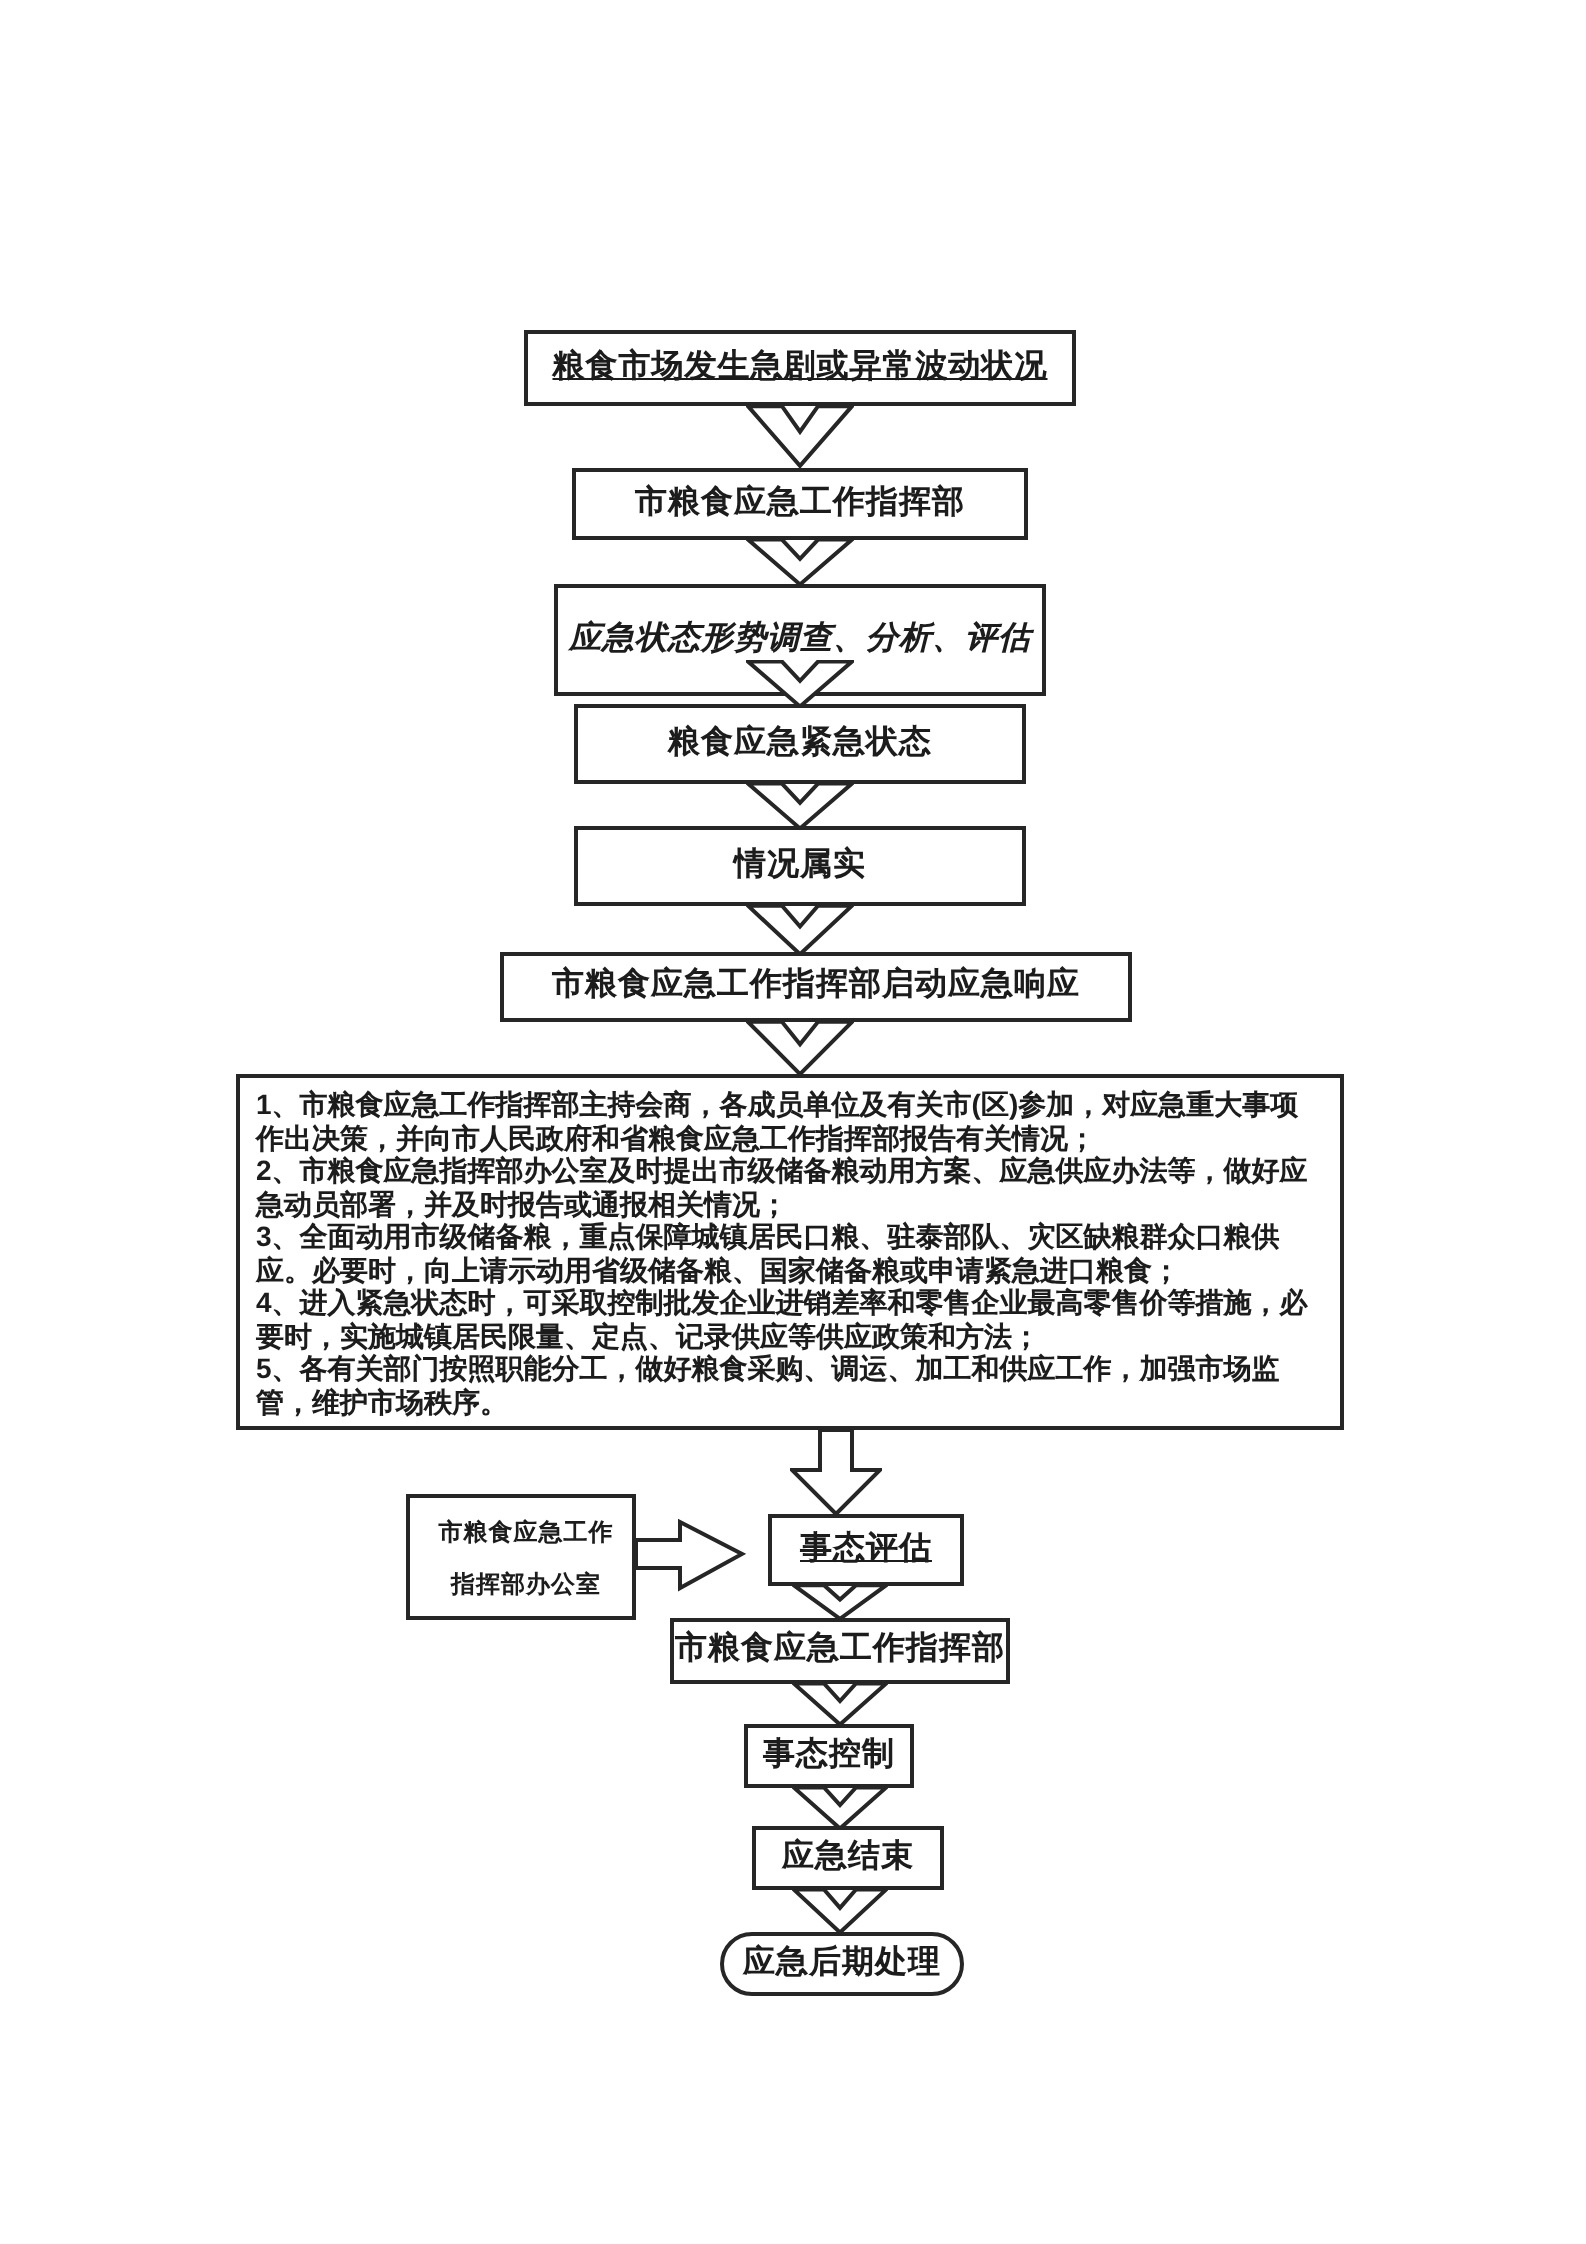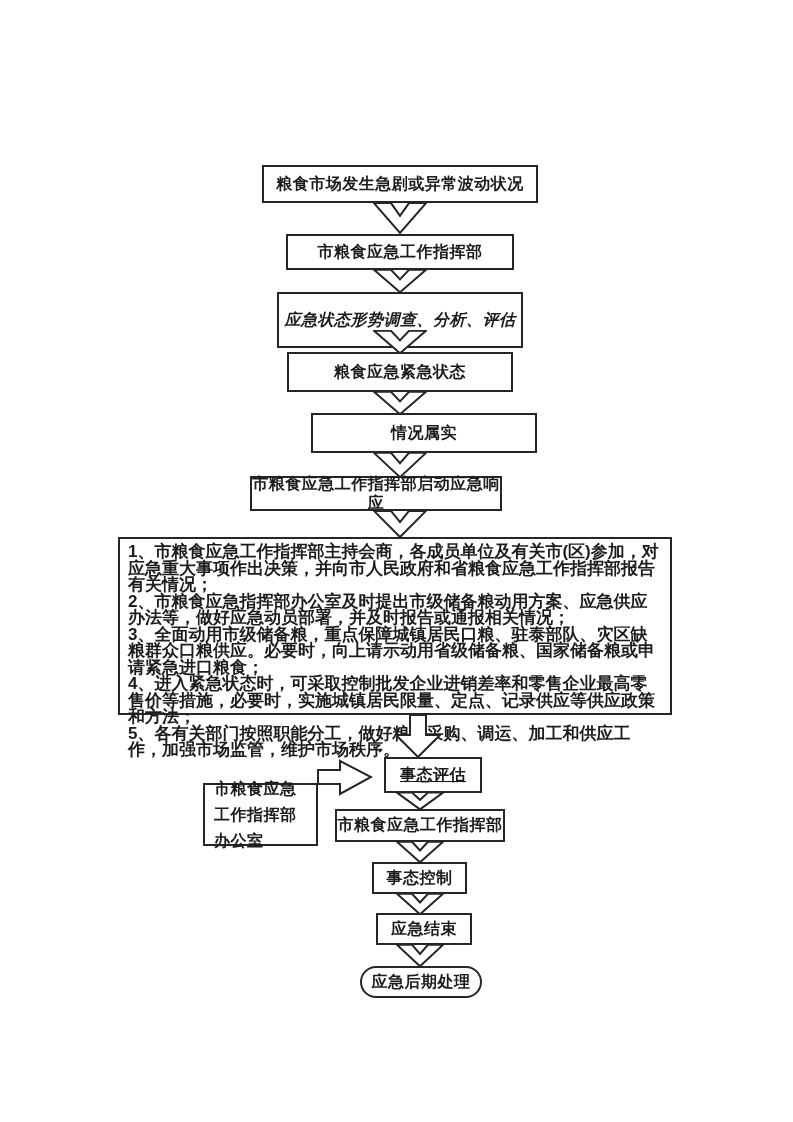--- a/index.html
+++ b/index.html
@@ -27,48 +27,47 @@
     justify-content: center;
     text-align: center;
     font-weight: 700;
     font-size: 16px;
     letter-spacing: 0.5px;
     line-height: 1.15;
   }
   .box.big {
     display: block;
     text-align: left;
-    font-size: 17px;
+    font-size: 14px;
     line-height: 16.5px;
     padding: 5px 8px;
     letter-spacing: 0px;
   }
   .box.big .measure { margin: 0; }
   .box.side {
     display: flex;
     align-items: center;
     justify-content: flex-start;
-    text-align: left;
-    font-size: 16px;
+    text-align: center;
+    font-size: 12px;
     line-height: 26px;
     padding: 2px 4px 2px 9px;
     letter-spacing: 0.5px;
-    margin-top: 36px;
   }
   .arrow {
     position: absolute;
     display: block;
   }
 </style>
 </head>
 <body>
 
 <div class="page">
 
-  <div class="box" style="left:262px; top:165px; width:276px; height:38px;">粮食市场发生急剧或异常波动状况</div>
+  <div class="box" style="left:262px; top:165px; width:276px; height:38px;text-decoration:underline;">粮食市场发生急剧或异常波动状况</div>
 
   <svg class="arrow" style="left:373px; top:202px;" width="54" height="32" viewBox="0 0 54 30" preserveAspectRatio="none">
     <polygon points="1,1 18,1 27,13 36,1 53,1 27,29" fill="#ffffff" stroke="#262626" stroke-width="2" vector-effect="non-scaling-stroke"></polygon>
   </svg>
 
   <div class="box" style="left:286px; top:234px; width:228px; height:36px;">市粮食应急工作指挥部</div>
 
   <svg class="arrow" style="left:373px; top:269px;" width="54" height="24" viewBox="0 0 54 30" preserveAspectRatio="none">
     <polygon points="1,1 18,1 27,13 36,1 53,1 27,29" fill="#ffffff" stroke="#262626" stroke-width="2" vector-effect="non-scaling-stroke"></polygon>
   </svg>
@@ -78,27 +77,27 @@
   <svg class="arrow" style="left:373px; top:330px;" width="54" height="24" viewBox="0 0 54 30" preserveAspectRatio="none">
     <polygon points="1,1 18,1 27,13 36,1 53,1 27,29" fill="#ffffff" stroke="#262626" stroke-width="2" vector-effect="non-scaling-stroke"></polygon>
   </svg>
 
   <div class="box" style="left:287px; top:352px; width:226px; height:40px;">粮食应急紧急状态</div>
 
   <svg class="arrow" style="left:373px; top:391px;" width="54" height="24" viewBox="0 0 54 30" preserveAspectRatio="none">
     <polygon points="1,1 18,1 27,13 36,1 53,1 27,29" fill="#ffffff" stroke="#262626" stroke-width="2" vector-effect="non-scaling-stroke"></polygon>
   </svg>
 
-  <div class="box" style="left:287px; top:413px; width:226px; height:40px;margin-left:24px;">情况属实</div>
+  <div class="box" style="left:287px; top:413px; width:226px; height:40px;">情况属实</div>
 
   <svg class="arrow" style="left:373px; top:452px;" width="54" height="26" viewBox="0 0 54 30" preserveAspectRatio="none">
     <polygon points="1,1 18,1 27,13 36,1 53,1 27,29" fill="#ffffff" stroke="#262626" stroke-width="2" vector-effect="non-scaling-stroke"></polygon>
   </svg>
 
-  <div class="box" style="left:250px; top:476px; width:252px; height:35px;font-family:Liberation Serif, serif;">市粮食应急工作指挥部启动应急响应</div>
+  <div class="box" style="left:250px; top:476px; width:316px; height:35px;font-family:Liberation Serif, serif;">市粮食应急工作指挥部启动应急响应</div>
 
   <svg class="arrow" style="left:373px; top:510px;" width="54" height="28" viewBox="0 0 54 30" preserveAspectRatio="none">
     <polygon points="1,1 18,1 27,13 36,1 53,1 27,29" fill="#ffffff" stroke="#262626" stroke-width="2" vector-effect="non-scaling-stroke"></polygon>
   </svg>
 
   <div class="box big" style="left:118px; top:537px; width:554px; height:178px;">
     <div class="measure">1、市粮食应急工作指挥部主持会商，各成员单位及有关市(区)参加，对应急重大事项作出决策，并向市人民政府和省粮食应急工作指挥部报告有关情况；</div>
     <div class="measure">2、市粮食应急指挥部办公室及时提出市级储备粮动用方案、应急供应办法等，做好应急动员部署，并及时报告或通报相关情况；</div>
     <div class="measure">3、全面动用市级储备粮，重点保障城镇居民口粮、驻泰部队、灾区缺粮群众口粮供应。必要时，向上请示动用省级储备粮、国家储备粮或申请紧急进口粮食；</div>
     <div class="measure">4、进入紧急状态时，可采取控制批发企业进销差率和零售企业最高零售价等措施，必要时，实施城镇居民限量、定点、记录供应等供应政策和方法；</div>
@@ -120,21 +119,21 @@
   <svg class="arrow" style="left:396px; top:792px;" width="48" height="18" viewBox="0 0 54 30" preserveAspectRatio="none">
     <polygon points="1,1 18,1 27,13 36,1 53,1 27,29" fill="#ffffff" stroke="#262626" stroke-width="2" vector-effect="non-scaling-stroke"></polygon>
   </svg>
 
   <div class="box" style="left:335px; top:809px; width:170px; height:33px;">市粮食应急工作指挥部</div>
 
   <svg class="arrow" style="left:396px; top:841px;" width="48" height="22" viewBox="0 0 54 30" preserveAspectRatio="none">
     <polygon points="1,1 18,1 27,13 36,1 53,1 27,29" fill="#ffffff" stroke="#262626" stroke-width="2" vector-effect="non-scaling-stroke"></polygon>
   </svg>
 
-  <div class="box" style="left:372px; top:862px; width:95px; height:32px;">事态控制</div>
+  <div class="box" style="left:372px; top:862px; width:85px; height:32px;">事态控制</div>
 
   <svg class="arrow" style="left:396px; top:893px;" width="48" height="22" viewBox="0 0 54 30" preserveAspectRatio="none">
     <polygon points="1,1 18,1 27,13 36,1 53,1 27,29" fill="#ffffff" stroke="#262626" stroke-width="2" vector-effect="non-scaling-stroke"></polygon>
   </svg>
 
   <div class="box" style="left:376px; top:913px; width:96px; height:32px;">应急结束</div>
 
   <svg class="arrow" style="left:396px; top:944px;" width="48" height="23" viewBox="0 0 54 30" preserveAspectRatio="none">
     <polygon points="1,1 18,1 27,13 36,1 53,1 27,29" fill="#ffffff" stroke="#262626" stroke-width="2" vector-effect="non-scaling-stroke"></polygon>
   </svg>

